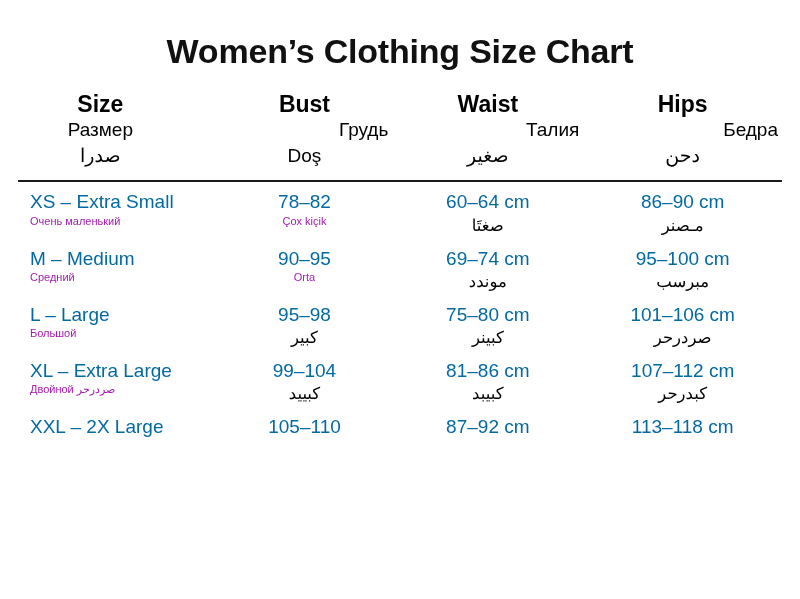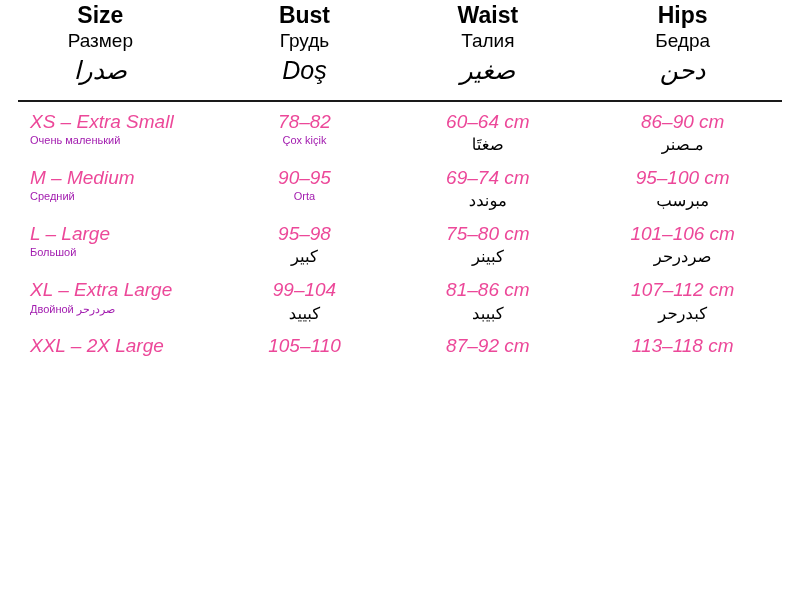--- a/index.html
+++ b/index.html
@@ -52,28 +52,28 @@
     font-weight: bold;
     line-height: 1.18;
     display: block;
     text-align: center;
   }
   .h-ru {
     font-size: 19px;
     font-weight: normal;
     line-height: 1.3;
     display: block;
+    text-align: right;
   }
   .h-ar {
-    font-size: 25px;
+    font-size: 19px;
     font-weight: normal;
     line-height: 1.35;
     display: block;
     direction: rtl;
-    font-style: italic;
   }
   thead th.size-col .h-en,
   thead th.size-col .h-ru,
   thead th.size-col .h-ar {
     text-align: center;
     padding-right: 42px;
   }
   .rule-row td {
     padding: 0;
   }
@@ -88,42 +88,42 @@
     text-align: center;
   }
   tbody tr.data-row td.size-cell {
     text-align: left;
     padding-left: 12px;
   }
   .v-en {
     display: block;
     font-size: 19px;
     line-height: 1.2;
-    color: #ec4899;
-    font-style: italic;
+    color: #0369a1;
   }
   .v-sub {
     display: block;
     font-size: 11px;
     line-height: 1.3;
     color: #a21caf;
   }
   .v-ar {
     display: block;
     font-size: 16.5px;
     line-height: 1.35;
     direction: rtl;
     color: #000000;
   }
 </style>
 </head>
 <body>
 
 <div class="page">
 
+  <div class="title">Women’s Clothing Size Chart</div>
 
   <table class="chart">
     <colgroup>
       <col class="c-size">
       <col class="c-bust">
       <col class="c-waist">
       <col class="c-hips">
     </colgroup>
     <thead>
       <tr>

